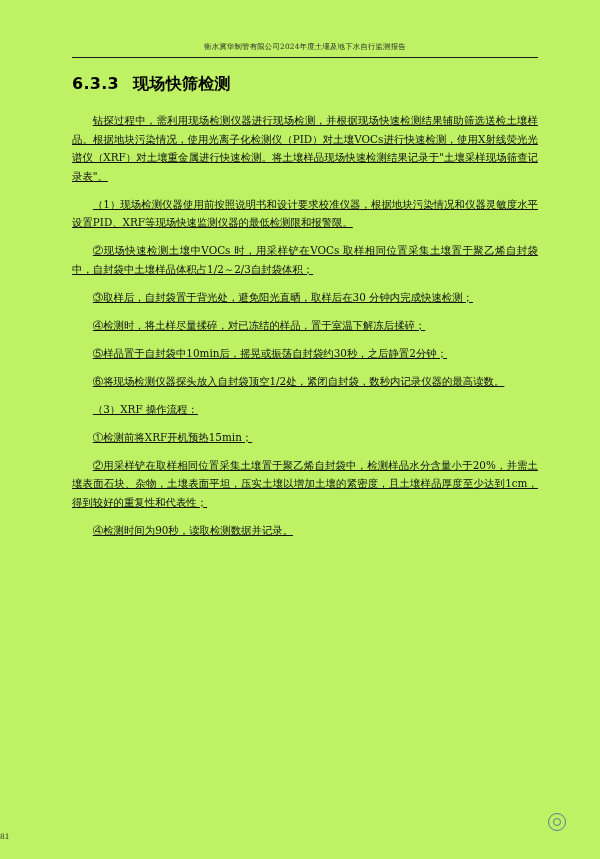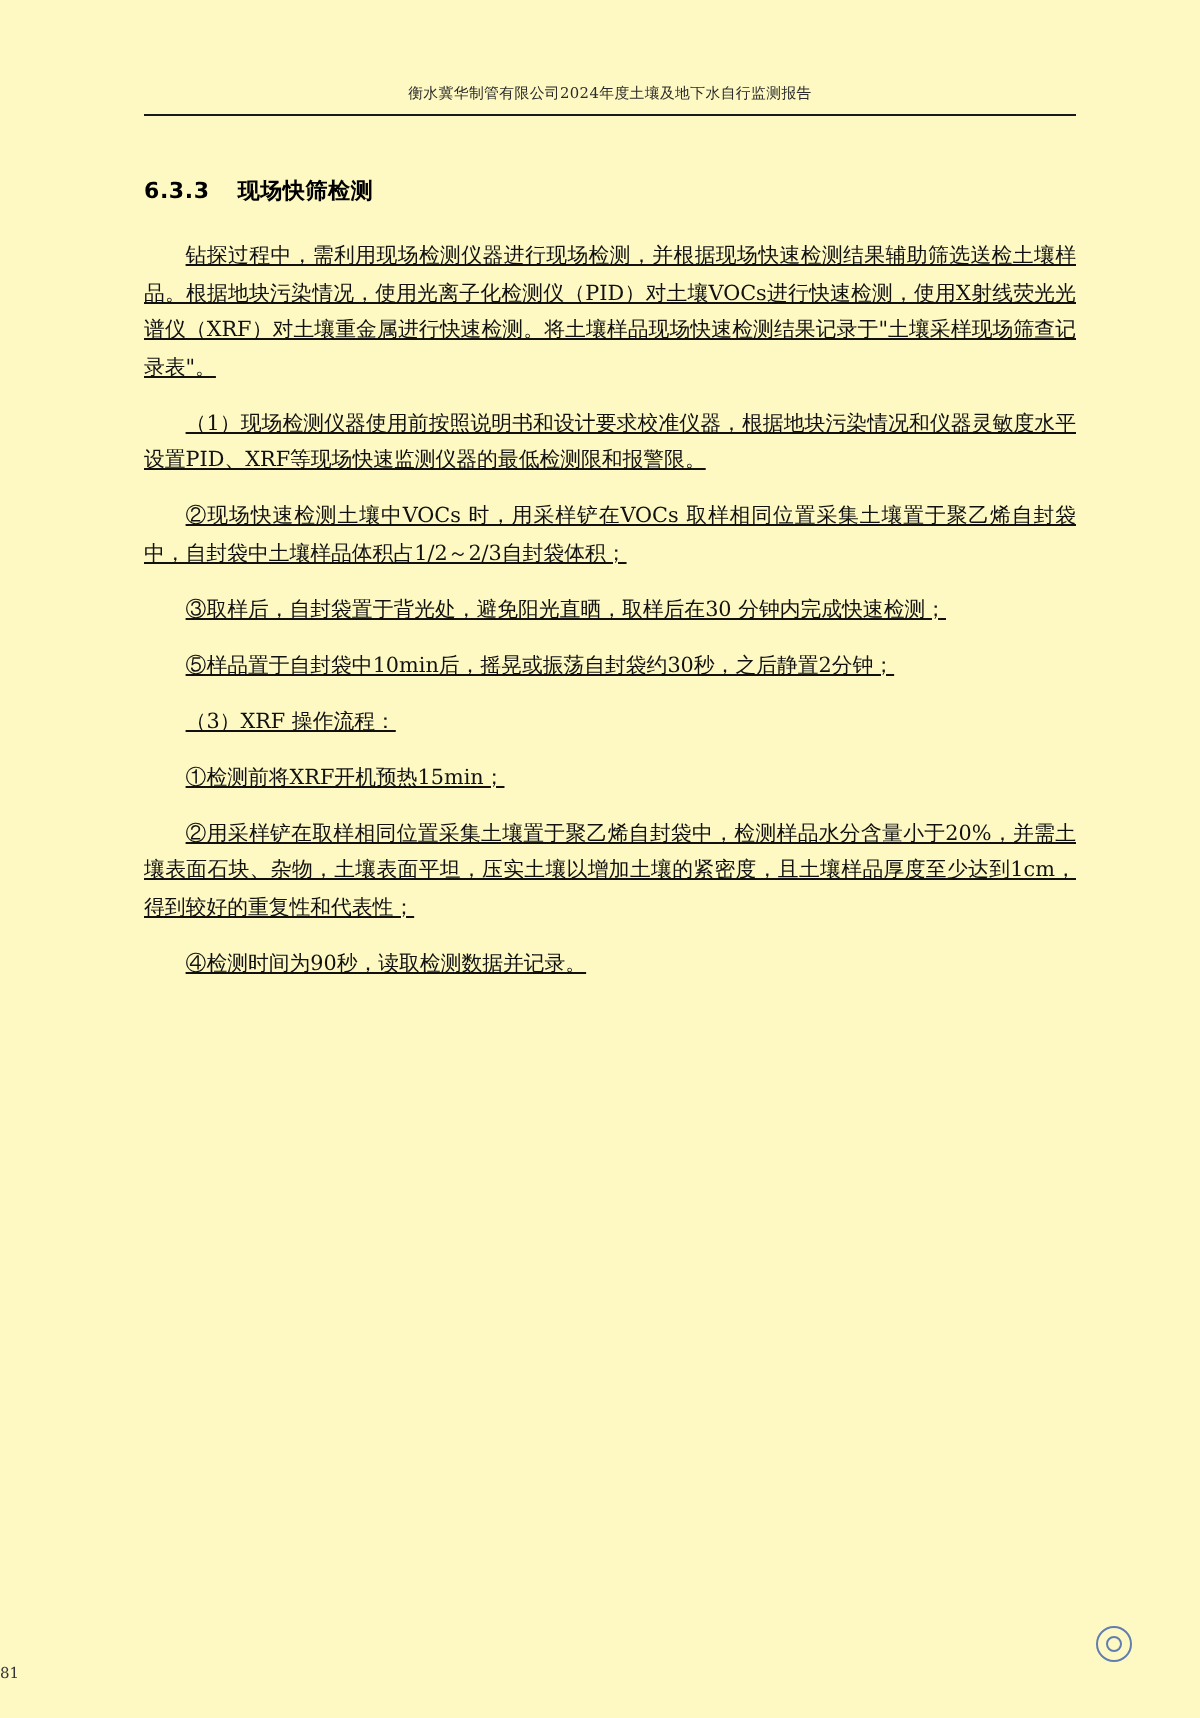--- a/index.html
+++ b/index.html
@@ -4,21 +4,21 @@
 <style>
   html, body {
     margin: 0;
     padding: 0;
     background: #b8bcc0;
   }
   .page {
     position: relative;
     width: 600px;
     height: 859px;
-    background: #fef9c3;
+    background: #bef264;
     overflow: hidden;
     font-family: "DejaVu Serif", serif;
     color: #1a1a1a;
     box-sizing: border-box;
   }
   .page-inner {
     position: absolute;
     left: 72px;
     right: 62px;
     top: 42px;
@@ -30,24 +30,24 @@
     letter-spacing: 0.2px;
     color: #2a2a2a;
     padding-bottom: 4px;
     white-space: nowrap;
   }
   .header-rule {
     border-bottom: 1.1px solid #1a1a1a;
     margin-top: 1px;
   }
   .section-title {
-    margin-top: 30px;
+    margin-top: 16px;
     font-family: "DejaVu Sans", sans-serif;
     font-weight: bold;
-    font-size: 11px;
+    font-size: 16px;
     letter-spacing: 0.3px;
     color: #000;
   }
   .section-title .num {
     margin-right: 14px;
   }
   .body {
     margin-top: 16px;
   }
   p.para {
@@ -104,21 +104,23 @@
 
     <div class="section-title">
       <span class="num">6.3.3</span><span>现场快筛检测</span>
     </div>
 
     <div class="body">
       <p class="para">钻探过程中，需利用现场检测仪器进行现场检测，并根据现场快速检测结果辅助筛选送检土壤样品。根据地块污染情况，使用光离子化检测仪（PID）对土壤VOCs进行快速检测，使用X射线荧光光谱仪（XRF）对土壤重金属进行快速检测。将土壤样品现场快速检测结果记录于"土壤采样现场筛查记录表"。</p>
       <p class="para">（1）现场检测仪器使用前按照说明书和设计要求校准仪器，根据地块污染情况和仪器灵敏度水平设置PID、XRF等现场快速监测仪器的最低检测限和报警限。</p>
       <p class="para">②现场快速检测土壤中VOCs 时，用采样铲在VOCs 取样相同位置采集土壤置于聚乙烯自封袋中，自封袋中土壤样品体积占1/2～2/3自封袋体积；</p>
       <p class="para">③取样后，自封袋置于背光处，避免阳光直晒，取样后在30 分钟内完成快速检测；</p>
+      <p class="para">④检测时，将土样尽量揉碎，对已冻结的样品，置于室温下解冻后揉碎；</p>
       <p class="para">⑤样品置于自封袋中10min后，摇晃或振荡自封袋约30秒，之后静置2分钟；</p>
+      <p class="para">⑥将现场检测仪器探头放入自封袋顶空1/2处，紧闭自封袋，数秒内记录仪器的最高读数。</p>
       <p class="para">（3）XRF 操作流程：</p>
       <p class="para">①检测前将XRF开机预热15min；</p>
       <p class="para">②用采样铲在取样相同位置采集土壤置于聚乙烯自封袋中，检测样品水分含量小于20%，并需土壤表面石块、杂物，土壤表面平坦，压实土壤以增加土壤的紧密度，且土壤样品厚度至少达到1cm，得到较好的重复性和代表性；</p>
       <p class="para">④检测时间为90秒，读取检测数据并记录。</p>
     </div>
 
   </div>
 
   <div class="footer">81</div>
   <div class="stamp"></div>

